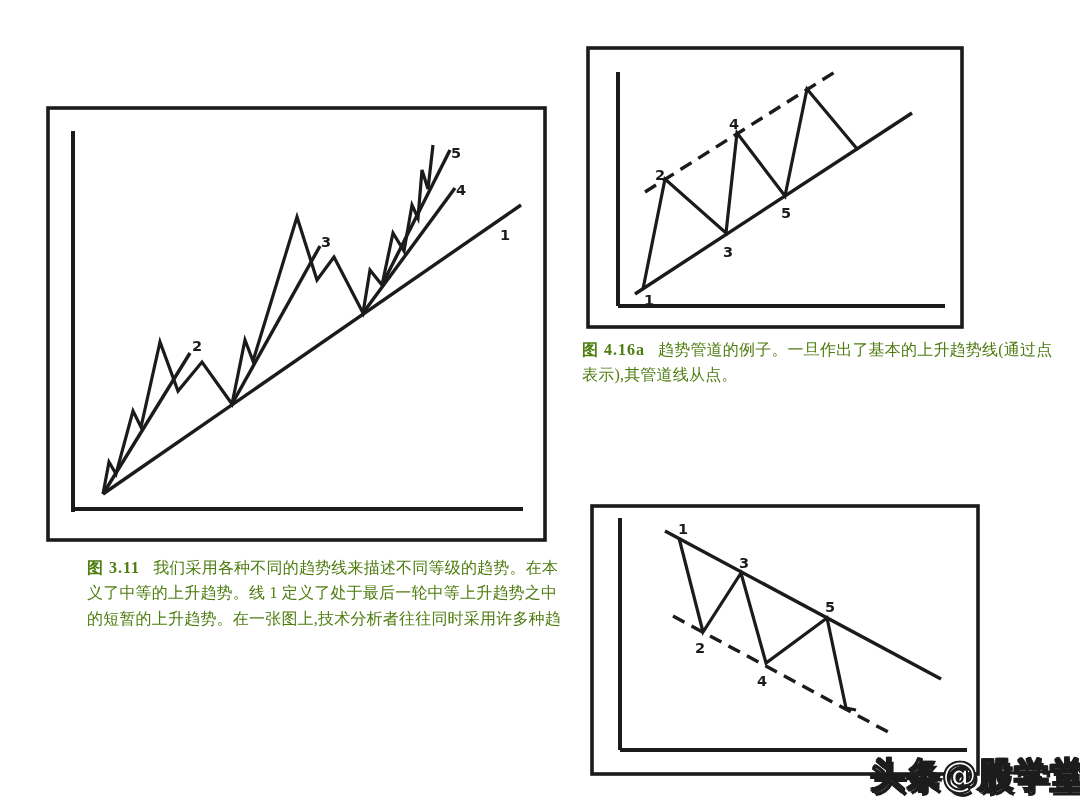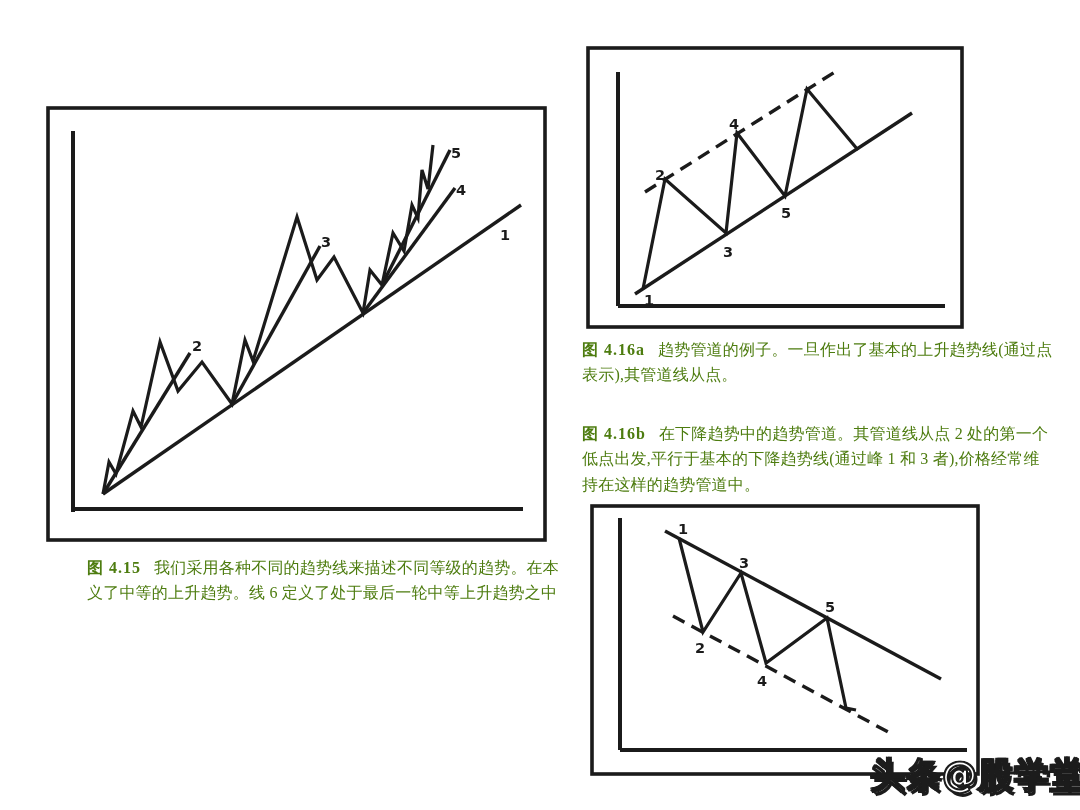--- a/index.html
+++ b/index.html
@@ -85,30 +85,26 @@
       <line x1="665" y1="531" x2="941" y2="679" stroke="#1b1b1b" stroke-width="3.4"></line>
       <line x1="673" y1="616" x2="890" y2="733" stroke="#1b1b1b" stroke-width="3.4" stroke-dasharray="13 8"></line>
       <text x="683" y="534" fill="#1b1b1b" text-anchor="middle" font-size="14.5px" font-weight="bold" font-family="&quot;DejaVu Sans&quot;, sans-serif">1</text>
       <text x="700" y="653" fill="#1b1b1b" text-anchor="middle" font-size="14.5px" font-weight="bold" font-family="&quot;DejaVu Sans&quot;, sans-serif">2</text>
       <text x="744" y="568" fill="#1b1b1b" text-anchor="middle" font-size="14.5px" font-weight="bold" font-family="&quot;DejaVu Sans&quot;, sans-serif">3</text>
       <text x="762" y="686" fill="#1b1b1b" text-anchor="middle" font-size="14.5px" font-weight="bold" font-family="&quot;DejaVu Sans&quot;, sans-serif">4</text>
       <text x="830" y="612" fill="#1b1b1b" text-anchor="middle" font-size="14.5px" font-weight="bold" font-family="&quot;DejaVu Sans&quot;, sans-serif">5</text>
     </svg>
 
   <div class="caption" id="caption-415">
-    <div class="cap-line"><span class="cap-prefix">图 4.15</span><span>我们采用各种不同的趋势线来描述不同等级的趋势。在本</span></div>
-    <div class="cap-line">义了中等的上升趋势。线 6 定义了处于最后一轮中等上升趋势之中</div>
+    <div class="cap-line"><span class="cap-prefix">图 3.11</span><span>我们采用各种不同的趋势线来描述不同等级的趋势。在本</span></div>
+    <div class="cap-line">义了中等的上升趋势。线 1 定义了处于最后一轮中等上升趋势之中</div>
+    <div class="cap-line">的短暂的上升趋势。在一张图上,技术分析者往往同时采用许多种趋</div>
   </div>
 
   <div class="caption" id="caption-416a">
     <div class="cap-line"><span class="cap-prefix">图 4.16a</span><span>趋势管道的例子。一旦作出了基本的上升趋势线(通过点</span></div>
     <div class="cap-line">表示),其管道线从点。</div>
   </div>
 
-  <div class="caption" id="caption-416b">
-    <div class="cap-line"><span class="cap-prefix">图 4.16b</span><span>在下降趋势中的趋势管道。其管道线从点 2 处的第一个</span></div>
-    <div class="cap-line">低点出发,平行于基本的下降趋势线(通过峰 1 和 3 者),价格经常维</div>
-    <div class="cap-line">持在这样的趋势管道中。</div>
-  </div>
 
   <div class="watermark">头条@股学堂</div>
 
 </div>
 
 </body></html>

